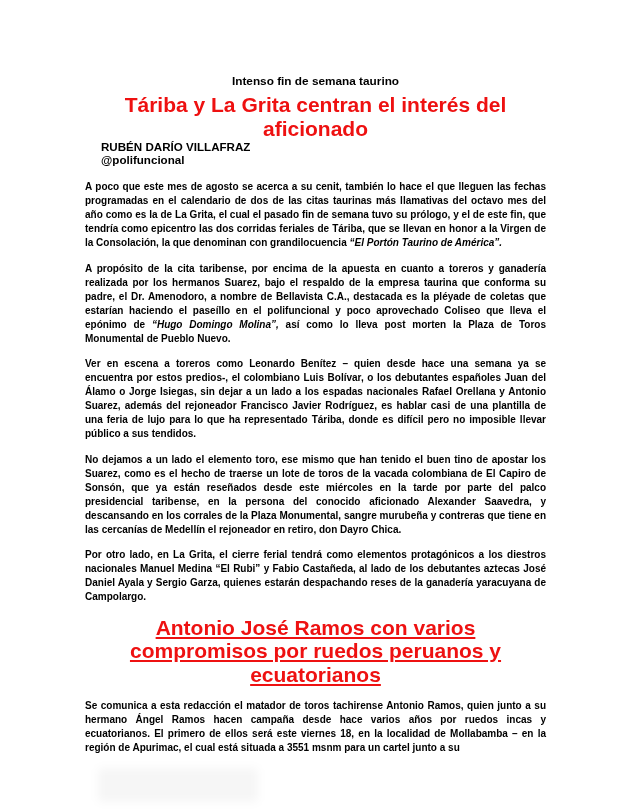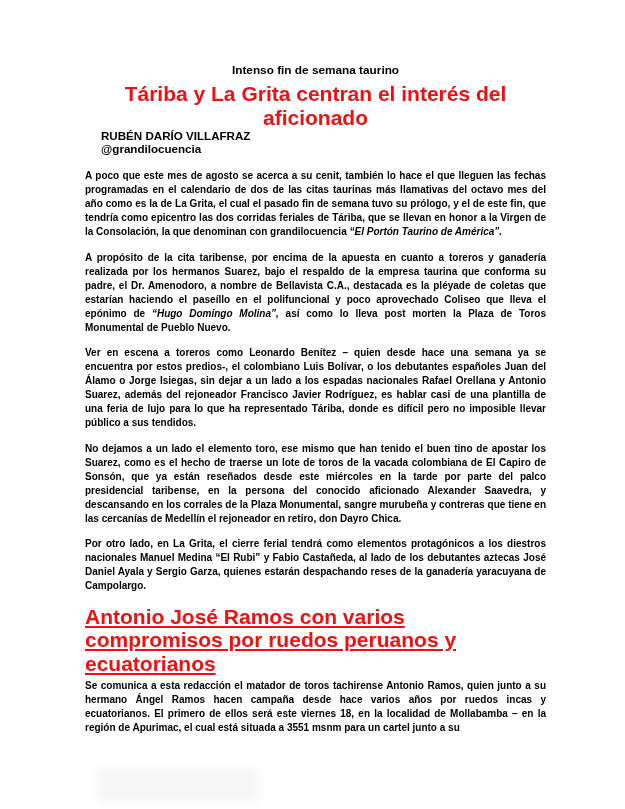--- a/index.html
+++ b/index.html
@@ -11,21 +11,21 @@
     width: 625px;
     height: 809px;
     position: relative;
     overflow: hidden;
     font-family: "Liberation Sans", sans-serif;
     color: #000000;
   }
   .page {
     position: absolute;
     left: 85px;
-    top: 63px;
+    top: 74px;
     width: 461px;
   }
   .kicker {
     font-size: 11.8px;
     font-weight: bold;
     text-align: center;
     line-height: 14px;
     margin: 0 0 5px 0;
   }
   .title {
@@ -52,24 +52,24 @@
     margin: 0 0 11.5px 0;
     font-weight: bold;
   }
   p.body-par em {
     font-style: italic;
   }
   .section-heading {
     font-size: 21px;
     font-weight: bold;
     color: var(--accent, #ee1111);
-    text-align: left;
+    text-align: center;
     text-decoration: underline;
     line-height: 23.5px;
-    margin: 5px 0 4px 0;
+    margin: 5px 0 13px 0;
   }
   .faint-artifact {
     position: absolute;
     left: 98px;
     top: 768px;
     width: 160px;
     height: 34px;
     background: rgba(0, 0, 0, 0.035);
     filter: blur(5px);
     border-radius: 4px;
@@ -80,21 +80,21 @@
 <body>
 
 <div class="page">
 
   <div class="kicker">Intenso fin de semana taurino</div>
 
   <h1 class="title">Táriba y La Grita centran el interés del aficionado</h1>
 
   <div class="author">
     <div>RUBÉN DARÍO VILLAFRAZ</div>
-    <div>@grandilocuencia</div>
+    <div>@polifuncional</div>
   </div>
 
   <p class="body-par"><span>A poco que este mes de agosto se acerca a su cenit, también lo hace el que lleguen las fechas programadas en el calendario de dos de las citas taurinas más llamativas del octavo mes del año como es la de La Grita, el cual el pasado fin de semana tuvo su prólogo, y el de este fin, que tendría como epicentro las dos corridas feriales de Táriba, que se llevan en honor a la Virgen de la Consolación, la que denominan con grandilocuencia </span><em>“El Portón Taurino de América”.</em></p>
 
   <p class="body-par"><span>A propósito de la cita taribense, por encima de la apuesta en cuanto a toreros y ganadería realizada por los hermanos Suarez, bajo el respaldo de la empresa taurina que conforma su padre, el Dr. Amenodoro, a nombre de Bellavista C.A., destacada es la pléyade de coletas que estarían haciendo el paseíllo en el polifuncional y poco aprovechado Coliseo que lleva el epónimo de </span><em>“Hugo Domingo Molina”,</em><span> así como lo lleva post morten la Plaza de Toros Monumental de Pueblo Nuevo.</span></p>
 
   <p class="body-par">Ver en escena a toreros como Leonardo Benítez – quien desde hace una semana ya se encuentra por estos predios-, el colombiano Luis Bolívar, o los debutantes españoles Juan del Álamo o Jorge Isiegas, sin dejar a un lado a los espadas nacionales Rafael Orellana y Antonio Suarez, además del rejoneador Francisco Javier Rodríguez, es hablar casi de una plantilla de una feria de lujo para lo que ha representado Táriba, donde es difícil pero no imposible llevar público a sus tendidos.</p>
 
   <p class="body-par">No dejamos a un lado el elemento toro, ese mismo que han tenido el buen tino de apostar los Suarez, como es el hecho de traerse un lote de toros de la vacada colombiana de El Capiro de Sonsón, que ya están reseñados desde este miércoles en la tarde por parte del palco presidencial taribense, en la persona del conocido aficionado Alexander Saavedra, y descansando en los corrales de la Plaza Monumental, sangre murubeña y contreras que tiene en las cercanías de Medellín el rejoneador en retiro, don Dayro Chica.</p>
 

